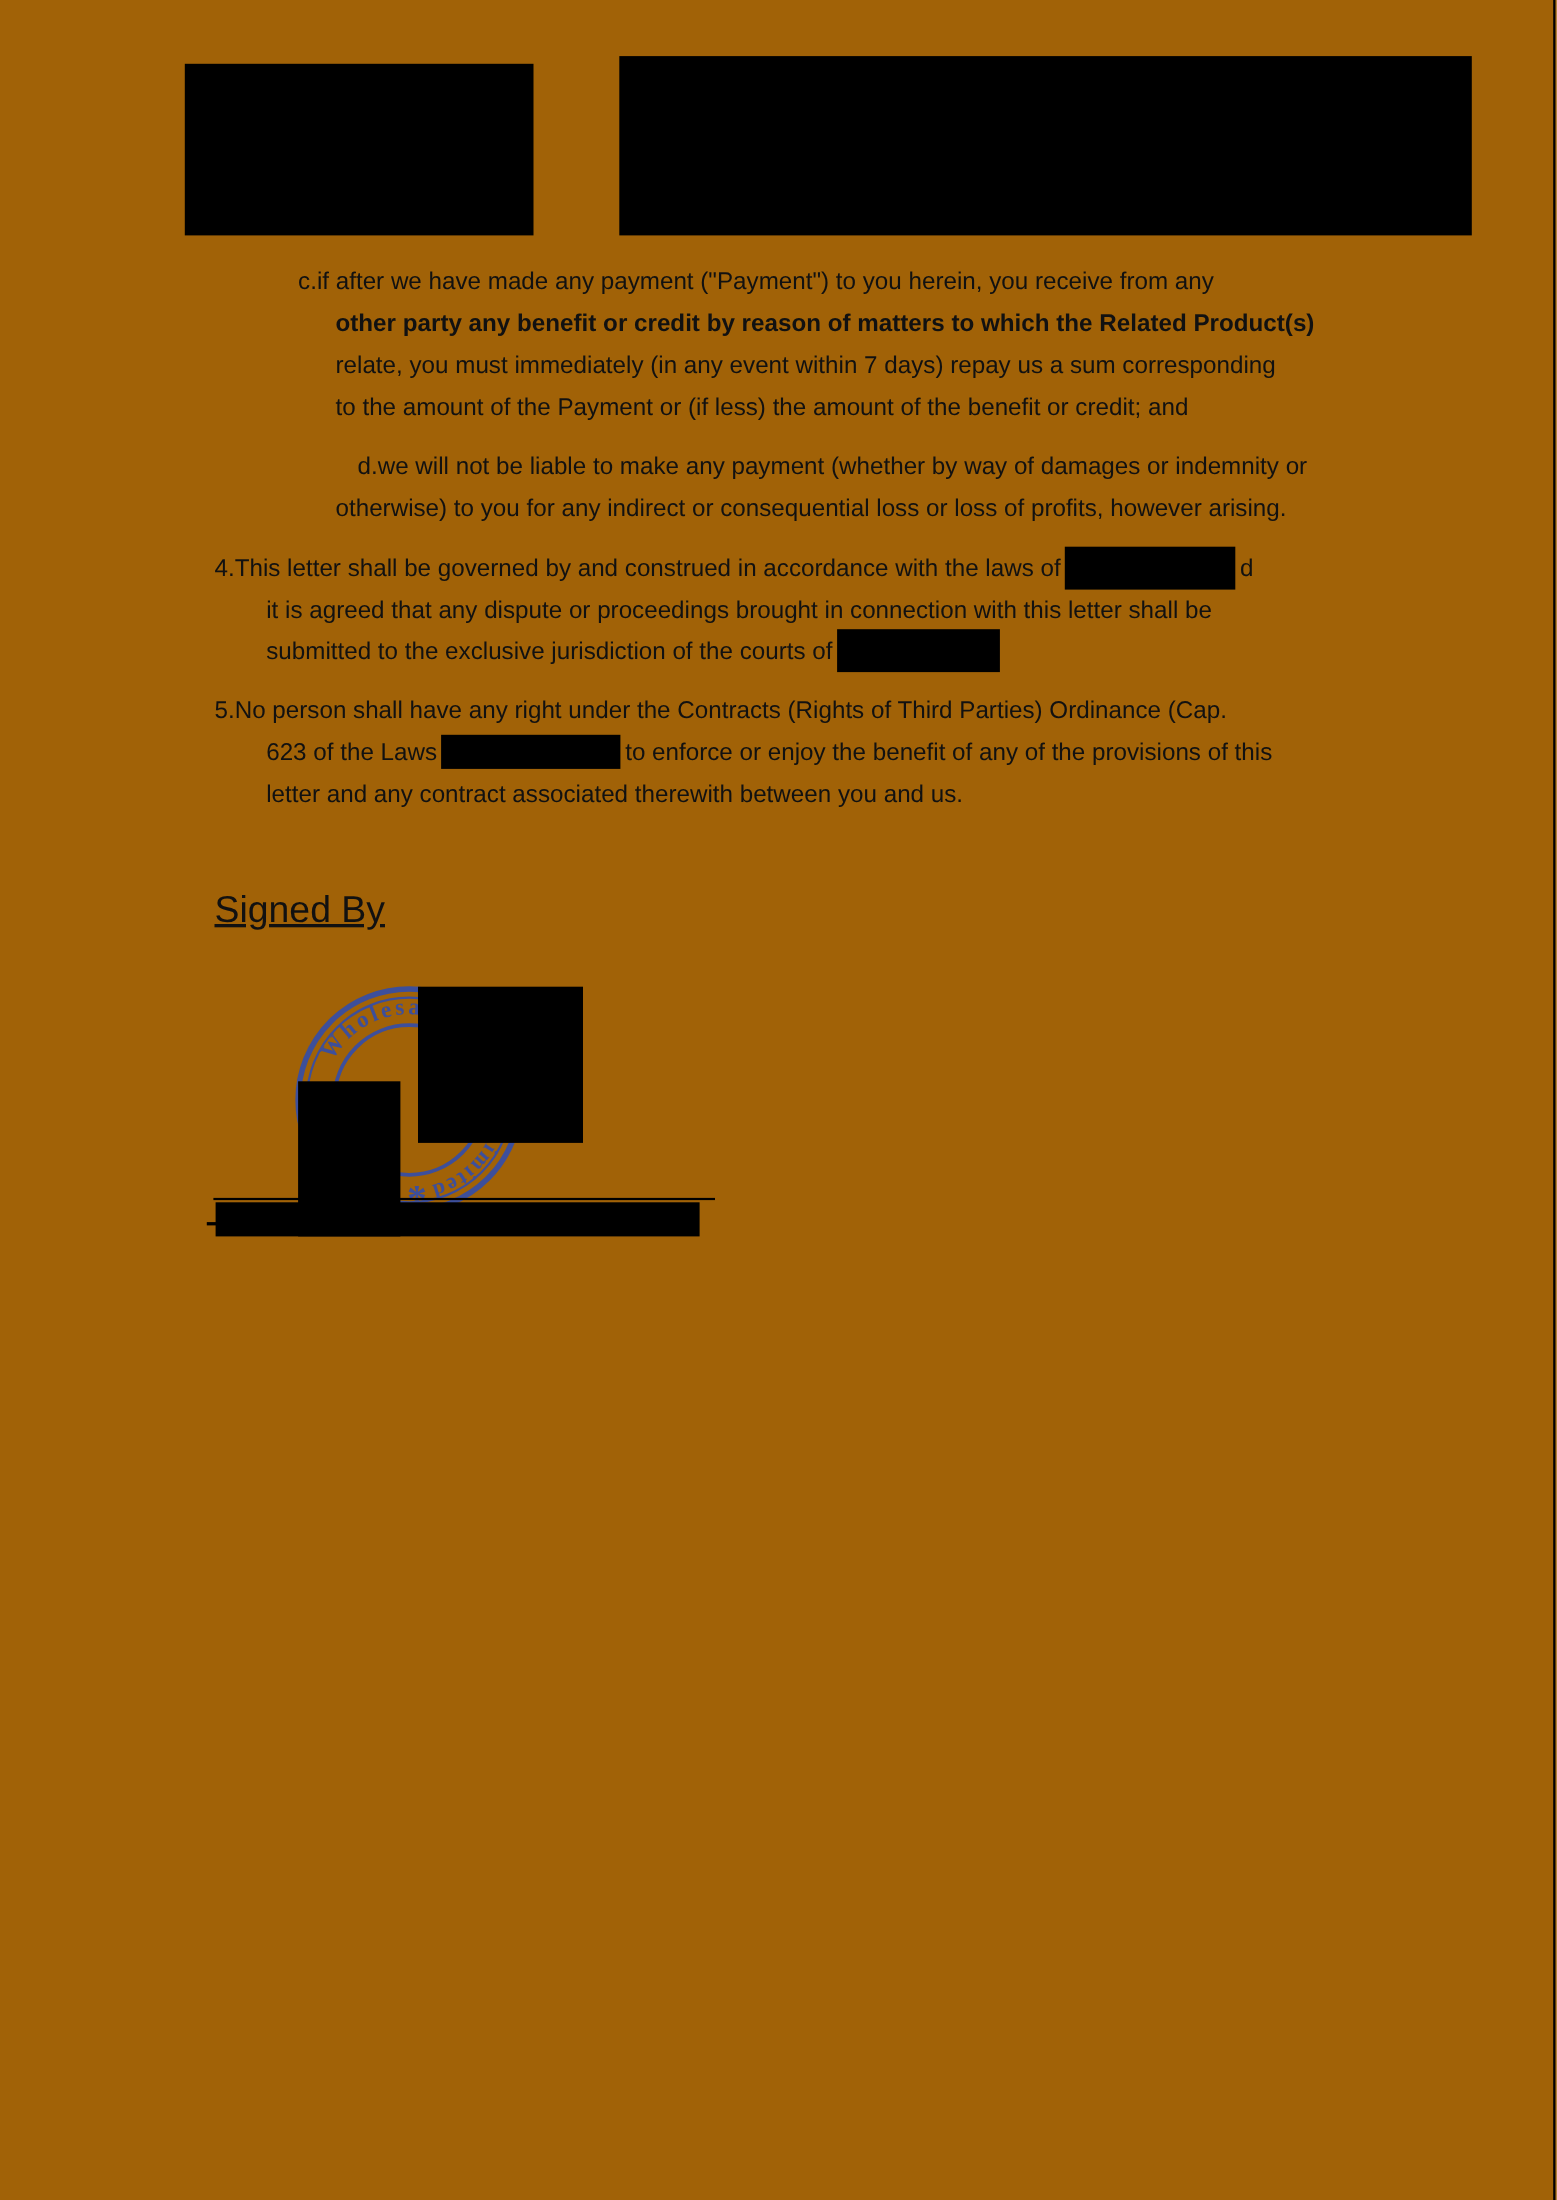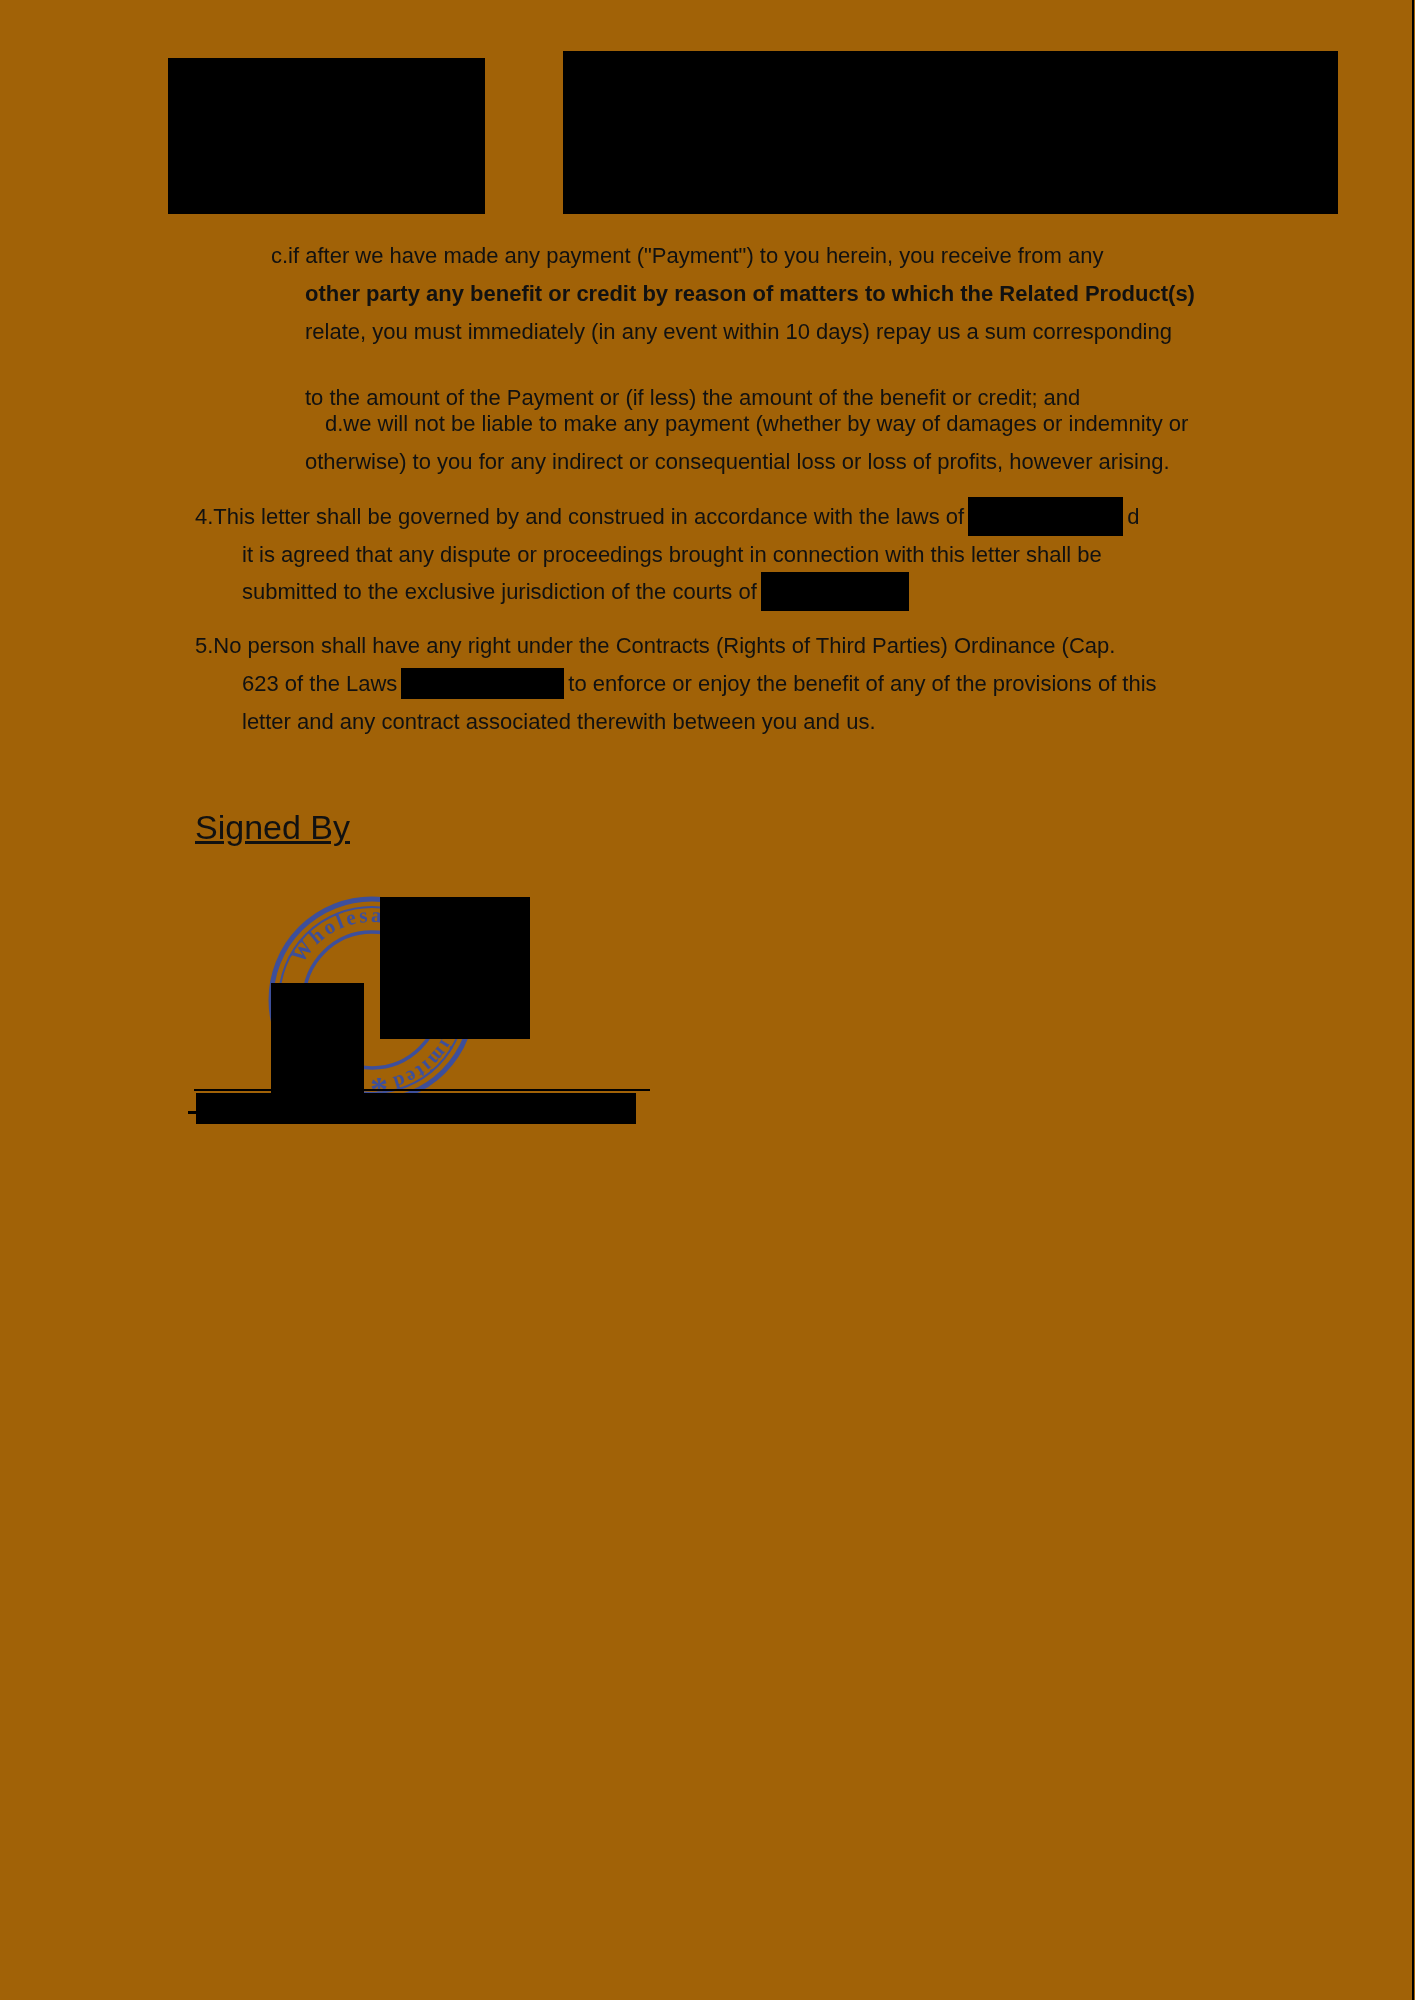--- a/index.html
+++ b/index.html
@@ -53,22 +53,22 @@
 </head>
 <body>
 
 <div class="page">
 
   <div class="redact box-a"></div>
   <div class="redact box-b"></div>
 
   <div class="line" style="left:271px;top:237px;">c.if after we have made any payment ("Payment") to you herein, you receive from any</div>
   <div class="line" style="left:305px;top:275px;font-weight:bold;">other party any benefit or credit by reason of matters to which the Related Product(s)</div>
-  <div class="line" style="left:305px;top:313px;">relate, you must immediately (in any event within 10 days) repay us a sum corresponding</div>
-  <div class="line" style="left:305px;top:351px;margin-top:28px;">to the amount of the Payment or (if less) the amount of the benefit or credit; and</div>
+  <div class="line" style="left:305px;top:313px;">relate, you must immediately (in any event within 7 days) repay us a sum corresponding</div>
+  <div class="line" style="left:305px;top:351px;">to the amount of the Payment or (if less) the amount of the benefit or credit; and</div>
 
   <div class="line" style="left:289px;top:405px;margin-left:36px;">d.we will not be liable to make any payment (whether by way of damages or indemnity or</div>
   <div class="line" style="left:305px;top:443px;">otherwise) to you for any indirect or consequential loss or loss of profits, however arising.</div>
 
   <div class="line" style="left:195px;top:498px;">
     <span>4.This letter shall be governed by and construed in accordance with the laws of</span><span class="inline-redact ir-4a"></span><span>d</span>
   </div>
   <div class="line" style="left:242px;top:536px;text-align:right;">it is agreed that any dispute or proceedings brought in connection with this letter shall be</div>
   <div class="line" style="left:242px;top:573px;">
     <span>submitted to the exclusive jurisdiction of the courts of</span><span class="inline-redact ir-4b"></span>

